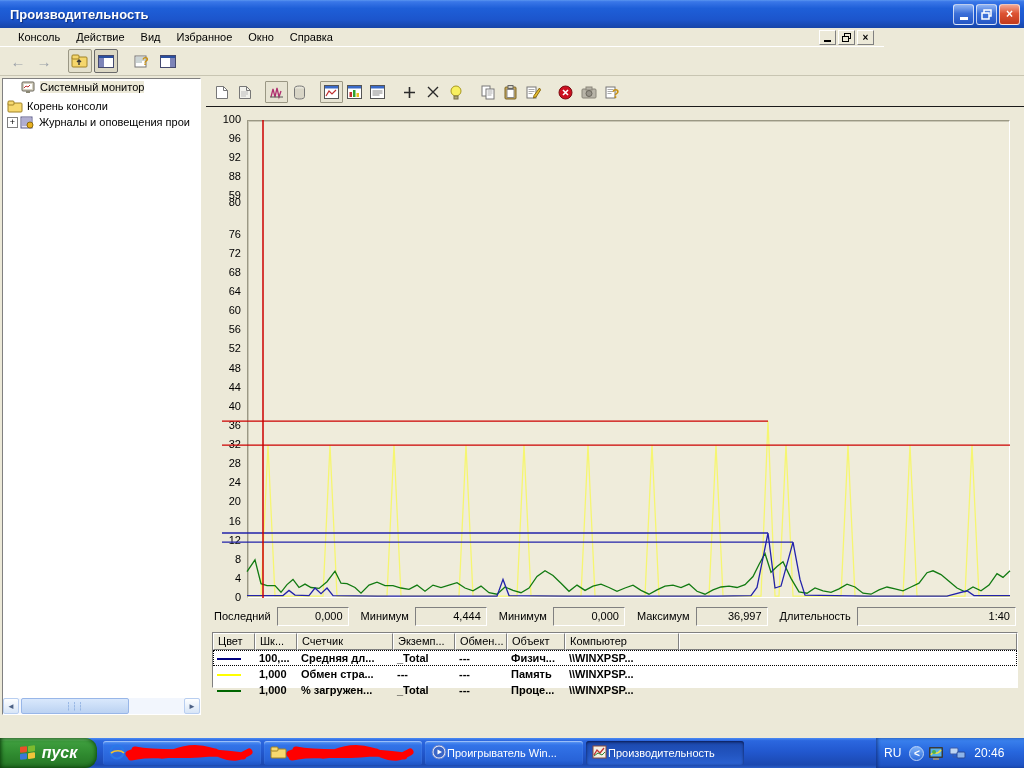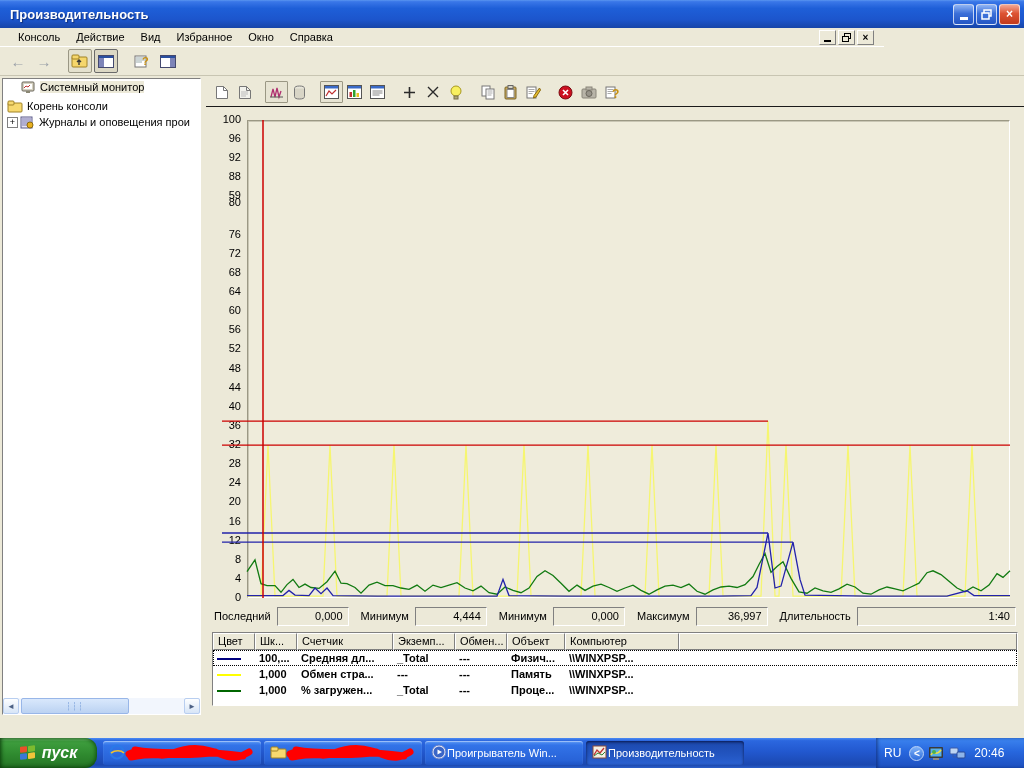--- a/index.html
+++ b/index.html
@@ -74,21 +74,21 @@
 
   
   #statsbar { position:absolute; left:8px; top:530px; width:802px; height:20px;
     display:flex; align-items:center; }
   .stat-label { padding:0 6px 0 0; white-space:nowrap; }
   .stat-box { height:19px; background:#ECE9D8; border:1px solid; border-color:#808080 #fff #fff #808080;
     display:flex; align-items:center; justify-content:flex-end; padding:0 5px; width:72px; margin-right:12px; }
   .stat-box.wide { flex:1; margin-right:0; }
 
   
-  #legend { position:absolute; left:6px; top:556px; width:806px; height:74px;
+  #legend { position:absolute; left:6px; top:556px; width:806px; height:56px;
     border:1px solid; border-color:#808080 #fff #fff #808080; background:#fff; }
   #legend-header { display:flex; height:17px; background:#ECE9D8; }
   .lh-cell { border:1px solid; border-color:#fff #808080 #808080 #fff;
     padding:1px 4px; white-space:nowrap; overflow:hidden; }
   #legend-body { position:relative;font-weight:bold; }
   .lrow { display:flex; height:16px; align-items:center; }
   .lrow.selected { outline:1px dotted #000; outline-offset:-1px; }
   .lcell { padding:0 4px; white-space:nowrap; overflow:hidden; }
   .swatch { display:inline-block; width:24px; height:2px; vertical-align:middle; }
 

